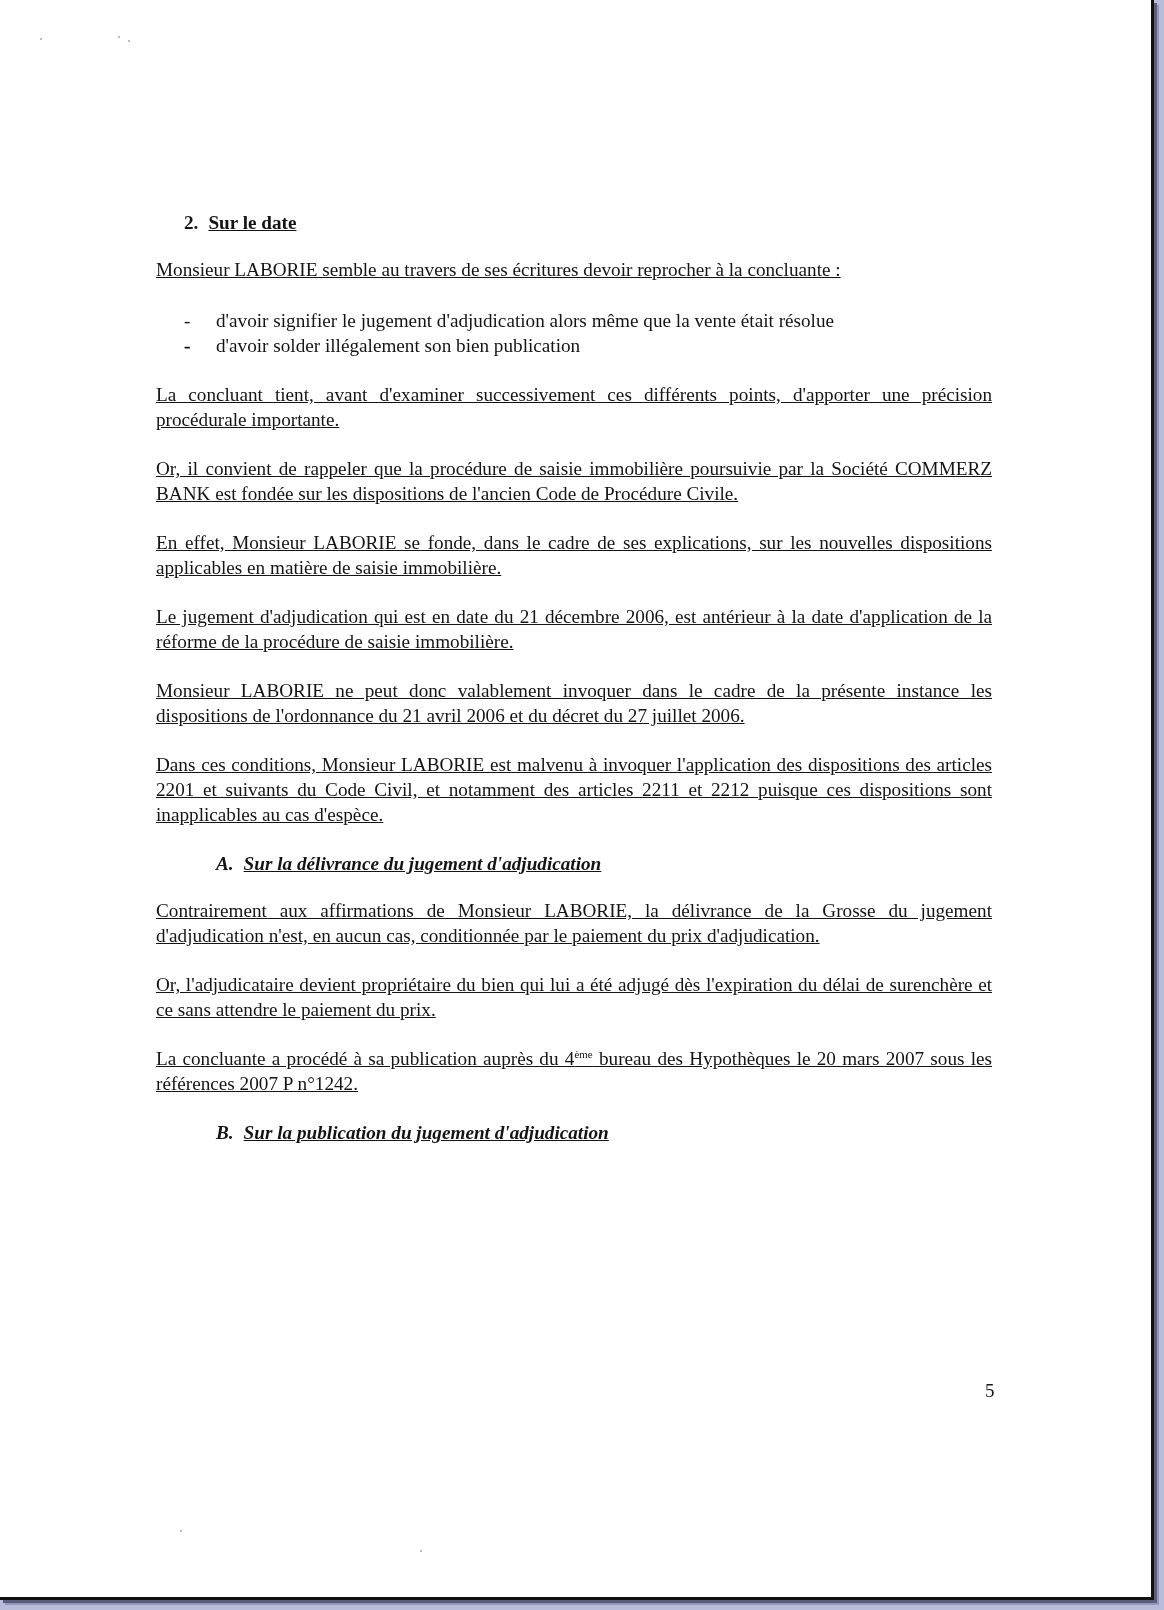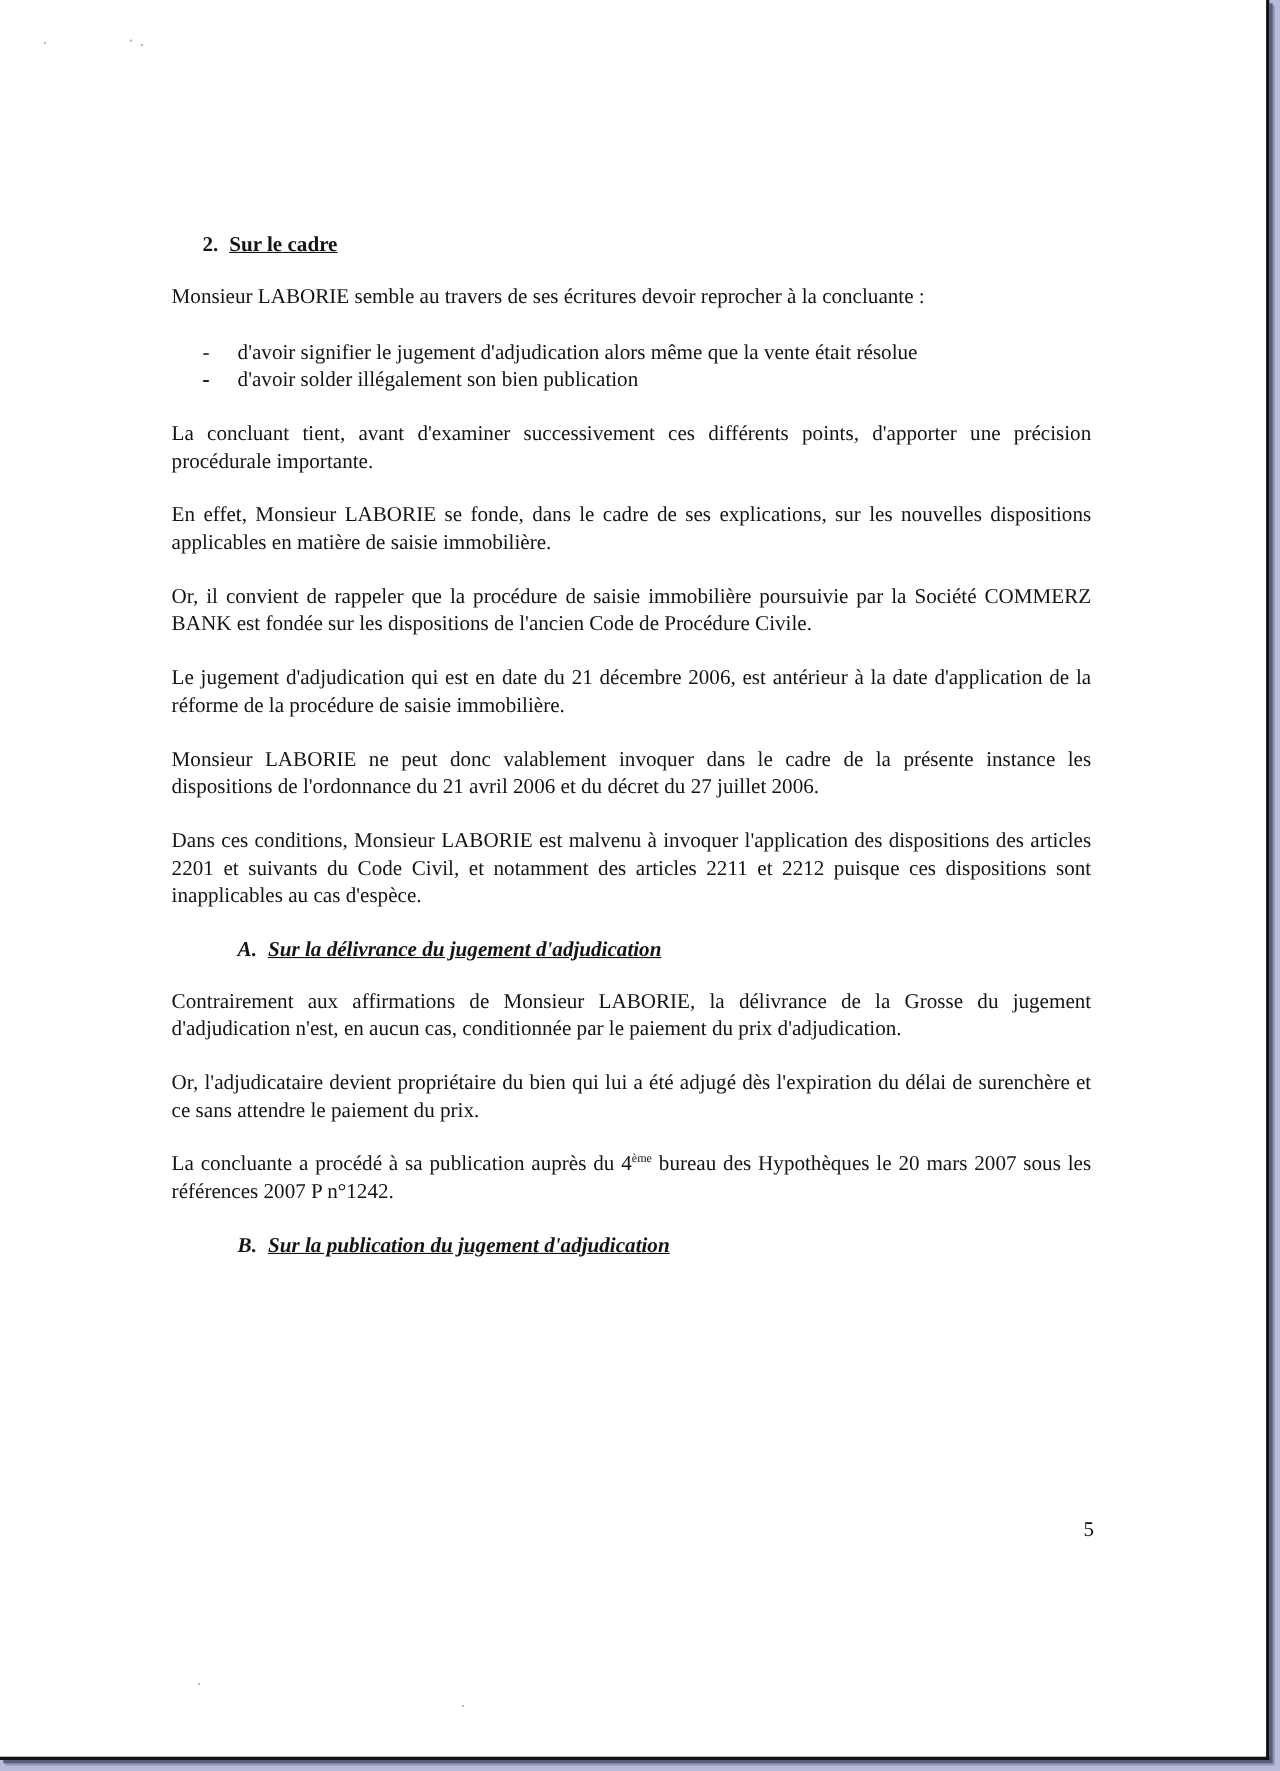--- a/index.html
+++ b/index.html
@@ -17,21 +17,21 @@
     background: #ffffff;
     border-right: 3px solid #111;
     border-bottom: 3px solid #111;
     box-shadow: 3px 3px 0 #5a5e7a, 5px 5px 0 #9498b8;
     box-sizing: border-box;
   }
   .content {
     position: absolute; left: 156px; top: 210px; width: 836px;
     font-size: 19.2px; line-height: 25px;
   }
-  .p { margin: 0 0 24px 0; text-align: justify; }
+  .p { margin: 0 0 24px 0; text-align: justify; text-decoration: underline; }
   h2.section {
     font-size: 19.2px; font-weight: bold; margin: 0 0 22px 28px;
   }
   h2.section .num { margin-right: 10px; }
   h2.section .t { text-decoration: underline; }
   h3.sub {
     font-size: 19.2px; font-weight: bold; font-style: italic;
     margin: 12px 0 22px 60px;
   }
   h3.sub .num { margin-right: 10px; }
@@ -46,34 +46,34 @@
   }
   .speck { position: absolute; background: #bbb; width: 2px; height: 2px; }
 </style>
 </head>
 <body>
 
 <div class="page">
   <div class="content">
 
     <h2 class="section">
-      <span class="num">2.</span><span class="t">Sur le cadre</span>
+      <span class="num">2.</span><span class="t">Sur le date</span>
     </h2>
 
     <p class="p" style="margin-bottom:26px">Monsieur LABORIE semble au travers de ses écritures devoir reprocher à la concluante :</p>
 
     <ul class="dash">
       <li><span class="dash">-</span><span>d'avoir signifier le jugement d'adjudication alors même que la vente était résolue</span></li>
       <li><span class="dash">-</span></li>
       <li><span class="dash">-</span><span>d'avoir solder illégalement son bien publication</span></li>
     </ul>
 
     <p class="p">La concluant tient, avant d'examiner successivement ces différents points, d'apporter une précision procédurale importante.</p>
+    <p class="p">Or, il convient de rappeler que la procédure de saisie immobilière poursuivie par la Société COMMERZ BANK est fondée sur les dispositions de l'ancien Code de Procédure Civile.</p>
     <p class="p">En effet, Monsieur LABORIE se fonde, dans le cadre de ses explications, sur les nouvelles dispositions applicables en matière de saisie immobilière.</p>
-    <p class="p">Or, il convient de rappeler que la procédure de saisie immobilière poursuivie par la Société COMMERZ BANK est fondée sur les dispositions de l'ancien Code de Procédure Civile.</p>
     <p class="p">Le jugement d'adjudication qui est en date du 21 décembre 2006, est antérieur à la date d'application de la réforme de la procédure de saisie immobilière.</p>
     <p class="p">Monsieur LABORIE ne peut donc valablement invoquer dans le cadre de la présente instance les dispositions de l'ordonnance du 21 avril 2006 et du décret du 27 juillet 2006.</p>
     <p class="p">Dans ces conditions, Monsieur LABORIE est malvenu à invoquer l'application des dispositions des articles 2201 et suivants du Code Civil, et notamment des articles 2211 et 2212 puisque ces dispositions sont inapplicables au cas d'espèce.</p>
 
     <h3 class="sub">
       <span class="num">A.</span><span class="t">Sur la délivrance du jugement d'adjudication</span>
     </h3>
 
     <p class="p">Contrairement aux affirmations de Monsieur LABORIE, la délivrance de la Grosse du jugement d'adjudication n'est, en aucun cas, conditionnée par le paiement du prix d'adjudication.</p>
     <p class="p">Or, l'adjudicataire devient propriétaire du bien qui lui a été adjugé dès l'expiration du délai de surenchère et ce sans attendre le paiement du prix.</p>

